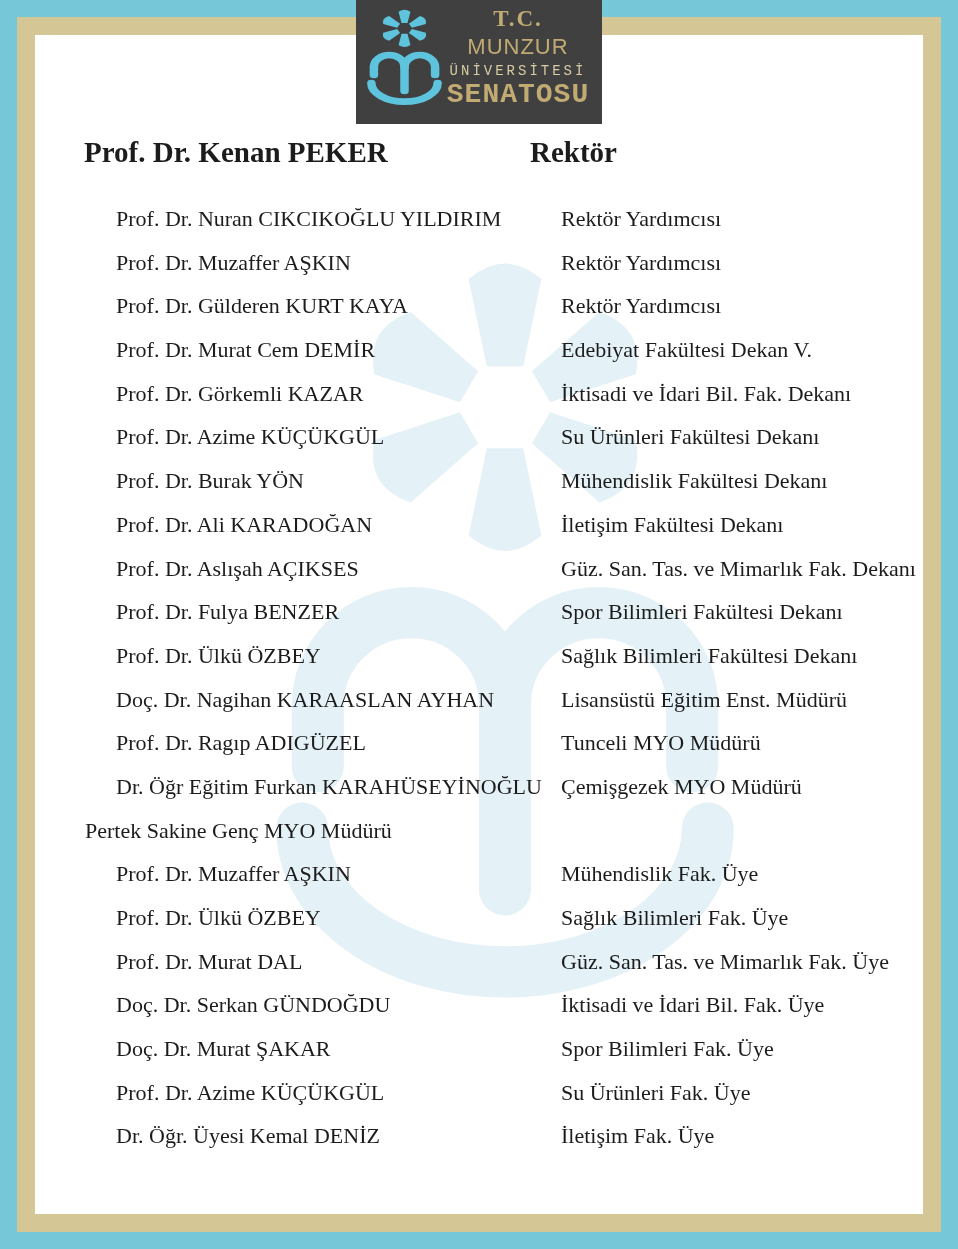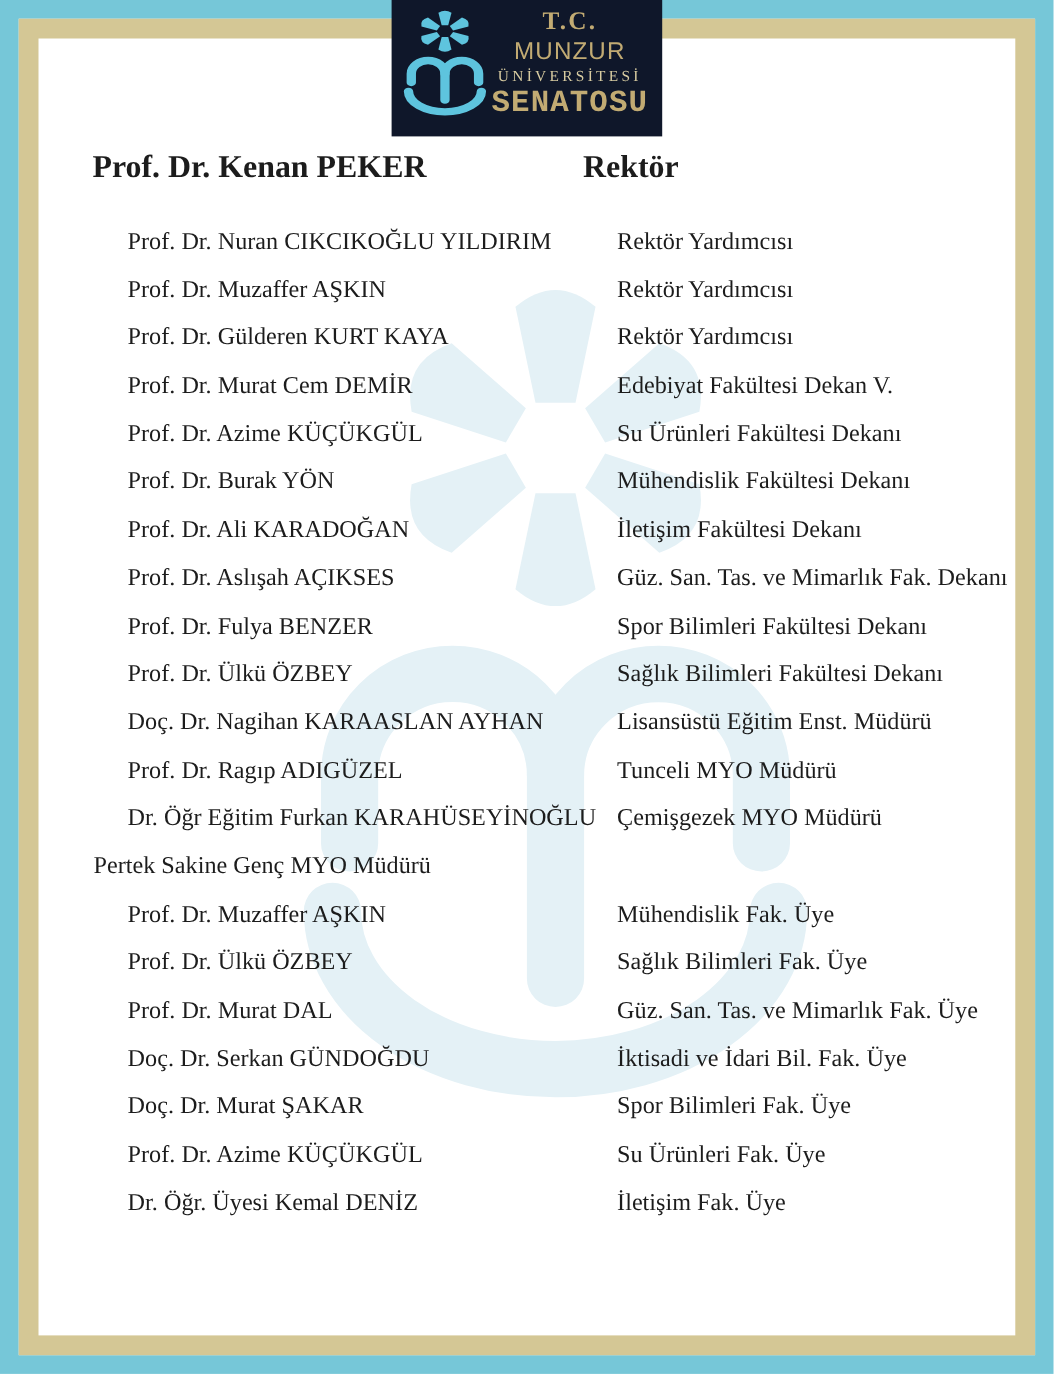--- a/index.html
+++ b/index.html
@@ -6,26 +6,26 @@
   .page{
     position:relative;width:958px;height:1249px;background:#ffffff;overflow:hidden;
     font-family:"Liberation Serif",serif;color:#1c1c1c;
   }
   
   .frame-outer{position:absolute;inset:0;border:17px solid #76c7d8;box-sizing:border-box;z-index:2;pointer-events:none;}
   .frame-inner{position:absolute;inset:17px;border:18px solid #d4c795;box-sizing:border-box;z-index:2;pointer-events:none;}
   
   .watermark{position:absolute;left:245px;top:243px;width:520px;height:770px;color:#e4f1f6;z-index:1;}
   
-  .logo-box{position:absolute;left:356px;top:0;width:246px;height:124px;background:#0f172a;z-index:3;}
+  .logo-box{position:absolute;left:356px;top:0;width:246px;height:124px;background:#404040;z-index:3;}
   .mark-small{position:absolute;left:6px;top:7px;width:85px;height:100px;color:#5ec4de;}
   .logo-text{position:absolute;left:76px;top:6px;width:172px;text-align:center;}
   .logo-tc{font-family:"Liberation Serif",serif;font-weight:bold;font-size:23px;line-height:25px;color:#c2ab73;letter-spacing:2px;}
   .logo-munzur{font-family:"Liberation Sans",sans-serif;font-weight:normal;font-size:22px;line-height:31px;color:#c2ab73;letter-spacing:1px;}
-  .logo-universitesi{font-family:Liberation Serif, serif;font-size:14px;line-height:18px;color:#d7cba1;letter-spacing:3px;}
+  .logo-universitesi{font-family:Liberation Mono, monospace;font-size:14px;line-height:18px;color:#d7cba1;letter-spacing:3px;}
   .logo-senatosu{font-family:Liberation Mono, monospace;font-weight:bold;font-size:28px;line-height:29px;color:#c2ab73;letter-spacing:1px;}
   
   .header-row{position:absolute;left:84px;top:136px;right:40px;display:flex;z-index:4;font-weight:bold;font-size:29px;line-height:32px;white-space:nowrap;}
   .header-row .h-name{width:446px;}
   
   .list{position:absolute;left:85px;top:206px;right:33px;z-index:4;}
   .row{display:flex;height:43.7px;align-items:flex-start;white-space:nowrap;}
   .cell{font-size:22px;line-height:26px;}
   .cell.name{width:445px;margin-left:31px;}
 </style>
@@ -92,20 +92,24 @@
     <div class="row">
       <div class="cell name">Prof. Dr. Gülderen KURT KAYA</div>
       <div class="cell title">Rektör Yardımcısı</div>
     </div>
 
     <div class="row">
       <div class="cell name">Prof. Dr. Murat Cem DEMİR</div>
       <div class="cell title">Edebiyat Fakültesi Dekan V.</div>
     </div>
 
+    <div class="row">
+      <div class="cell name">Prof. Dr. Görkemli KAZAR</div>
+      <div class="cell title">İktisadi ve İdari Bil. Fak. Dekanı</div>
+    </div>
 
     <div class="row">
       <div class="cell name">Prof. Dr. Azime KÜÇÜKGÜL</div>
       <div class="cell title">Su Ürünleri Fakültesi Dekanı</div>
     </div>
 
     <div class="row">
       <div class="cell name">Prof. Dr. Burak YÖN</div>
       <div class="cell title">Mühendislik Fakültesi Dekanı</div>
     </div>

